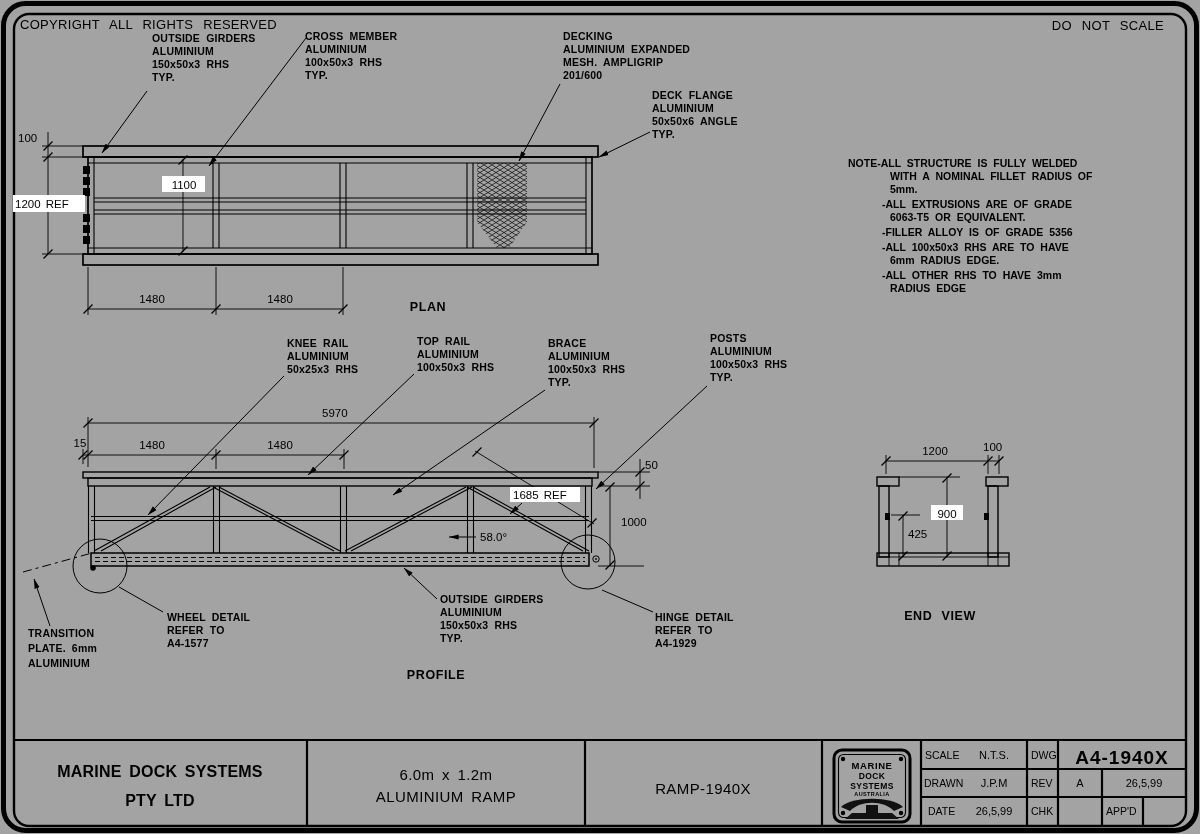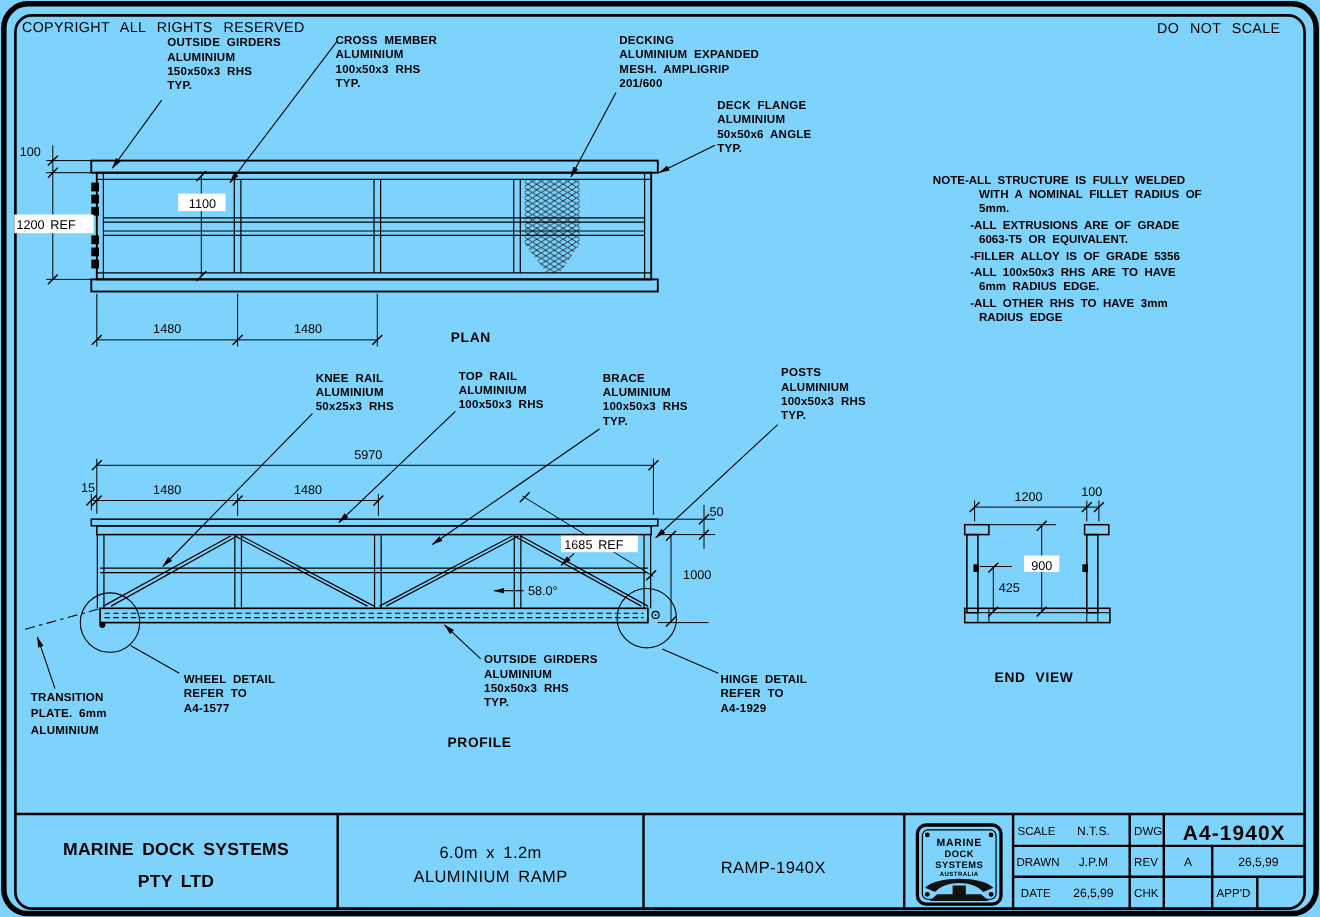--- a/index.html
+++ b/index.html
@@ -1,16 +1,16 @@
 <!DOCTYPE html>
 <html><head>
 <meta charset="utf-8">
 <style>
   html,body{margin:0;padding:0;background:#e8e8e8;}
-  #sheet{position:relative;width:1200px;height:834px;background:#7dd3fc;overflow:hidden;}
+  #sheet{position:relative;width:1200px;height:834px;background:#a3a3a3;overflow:hidden;}
   svg{position:absolute;left:0;top:0;}
   text{fill:#000;}
   .lbl{font:700 10.5px "Liberation Sans",sans-serif;letter-spacing:.2px;word-spacing:3px;}
   .dim{font:400 11.5px "Liberation Sans",sans-serif;word-spacing:2px;}
   .nt{font:700 10.5px "Liberation Sans",sans-serif;word-spacing:3px;}
   .vt{font:700 12.5px "Liberation Sans",sans-serif;letter-spacing:.6px;word-spacing:5px;}
   .hd{font:400 13px "Liberation Sans",sans-serif;letter-spacing:.3px;word-spacing:6px;}
   .tbc{font:700 16px "Liberation Sans",sans-serif;letter-spacing:.2px;word-spacing:3px;}
   .tbd{font:400 15px "Liberation Sans",sans-serif;letter-spacing:.4px;word-spacing:3px;}
   .tbs{font:400 10.5px "Liberation Sans",sans-serif;}

